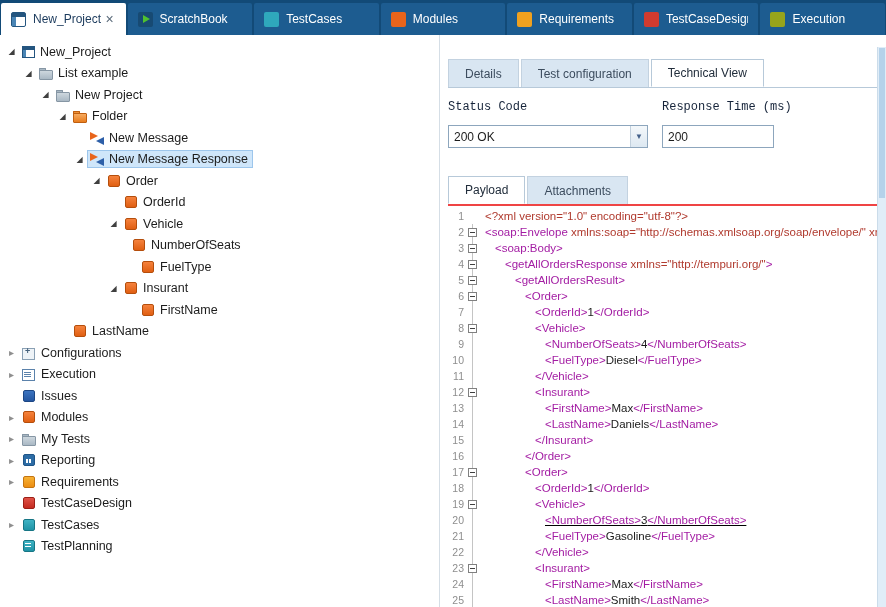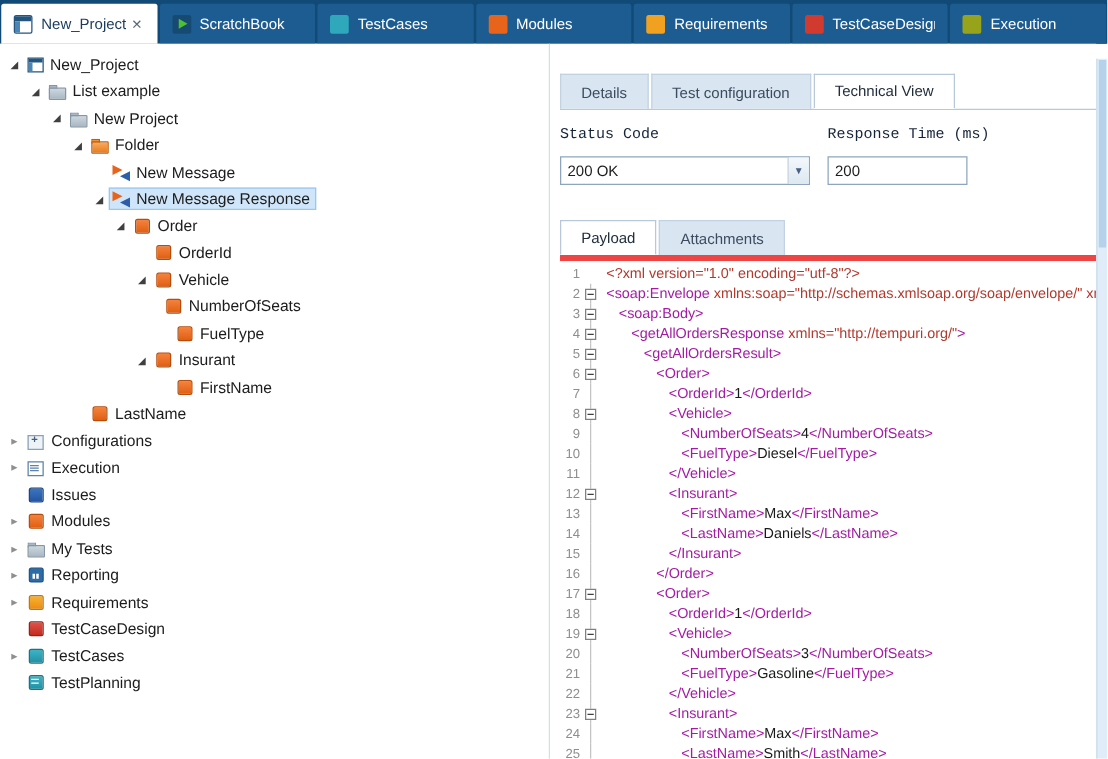--- a/index.html
+++ b/index.html
@@ -66,21 +66,21 @@
   .dtab { height:28px; padding:0 16px; display:flex; align-items:center; font-size:12px; color:#3c4c5e; background:#d9e6f2; border:1px solid #c3d2e0; border-bottom:none; margin-right:2px; cursor:default; white-space:nowrap;margin-top:12px; }
   .dtab.active { background:#fff; border:1px solid #b7c9d9; border-bottom:1px solid #fff; margin-bottom:-1px; color:#222e3c; }
 
   .form-row { display:flex; margin-top:12px; flex:none; }
   .field { display:flex; flex-direction:column; margin-right:14px; }
   .field label { font-size:12px; color:#16243a; margin-bottom:11px;font-family:Liberation Mono, monospace; }
   .select { width:200px; height:23px; border:1px solid #8da6bd; background:#fff; display:flex; align-items:center; justify-content:space-between; font-size:12px; color:#1c1c1c; padding-left:5px; }
   .select-btn { width:17px; height:100%; border-left:1px solid #c2d0dd; background:linear-gradient(#f4f8fb,#dde8f1); display:flex; align-items:center; justify-content:center; font-size:8px; color:#44618a; }
   .text-input { width:112px; height:23px; border:1px solid #8da6bd; font-size:12px; padding-left:5px; font-family:"Liberation Sans", sans-serif; color:#1c1c1c; }
 
-  .ptabs { display:flex; border-bottom:5px solid #ef4444; margin-top:16px; flex:none; }
+  .ptabs { display:flex; border-bottom:2px solid #ef4444; margin-top:16px; flex:none; }
 
   
   .editor { flex:1; min-height:0; overflow:hidden; background:#fff; font-size:11.5px; line-height:16px; padding-top:2px; }
   .cl { display:flex; height:16px; align-items:center; }
   .ln { width:18px; flex:none; text-align:right; padding-right:2px; color:#8e8e8e; font-size:10.5px; }
   .fold { width:13px; height:16px; flex:none; display:flex; align-items:center; justify-content:center; }
   .fold.guide { background:linear-gradient(#c4c4c4,#c4c4c4) 50% 0 / 1px 100% no-repeat; }
   .fbox { width:9px; height:9px; background:#fff; border:1px solid #808080; position:relative; }
   .fbox::after { content:""; position:absolute; left:1px; top:3px; width:5px; height:1px; background:#404040; }
   .codeln { flex:1; min-width:0; overflow:hidden; white-space:pre; }
@@ -432,21 +432,21 @@
           <div class="cl">
             <span class="ln">19</span>
             <span class="fold guide">
               <span class="fbox"></span>
             </span>
             <span class="codeln" style="padding-left: 56px;"><span class="s-tag">&lt;Vehicle&gt;</span></span>
           </div>
           <div class="cl">
             <span class="ln">20</span>
             <span class="fold guide"></span>
-            <span class="codeln" style="padding-left: 66px;"><span class="s-tag">&lt;NumberOfSeats&gt;</span><span class="s-txt">3</span><span class="s-tag">&lt;/NumberOfSeats&gt;</span></span>
+            <span class="codeln" style="padding-left: 66px; text-decoration: underline;"><span class="s-tag">&lt;NumberOfSeats&gt;</span><span class="s-txt">3</span><span class="s-tag">&lt;/NumberOfSeats&gt;</span></span>
           </div>
           <div class="cl">
             <span class="ln">21</span>
             <span class="fold guide"></span>
             <span class="codeln" style="padding-left: 66px;"><span class="s-tag">&lt;FuelType&gt;</span><span class="s-txt">Gasoline</span><span class="s-tag">&lt;/FuelType&gt;</span></span>
           </div>
           <div class="cl">
             <span class="ln">22</span>
             <span class="fold guide"></span>
             <span class="codeln" style="padding-left: 56px;"><span class="s-tag">&lt;/Vehicle&gt;</span></span>

